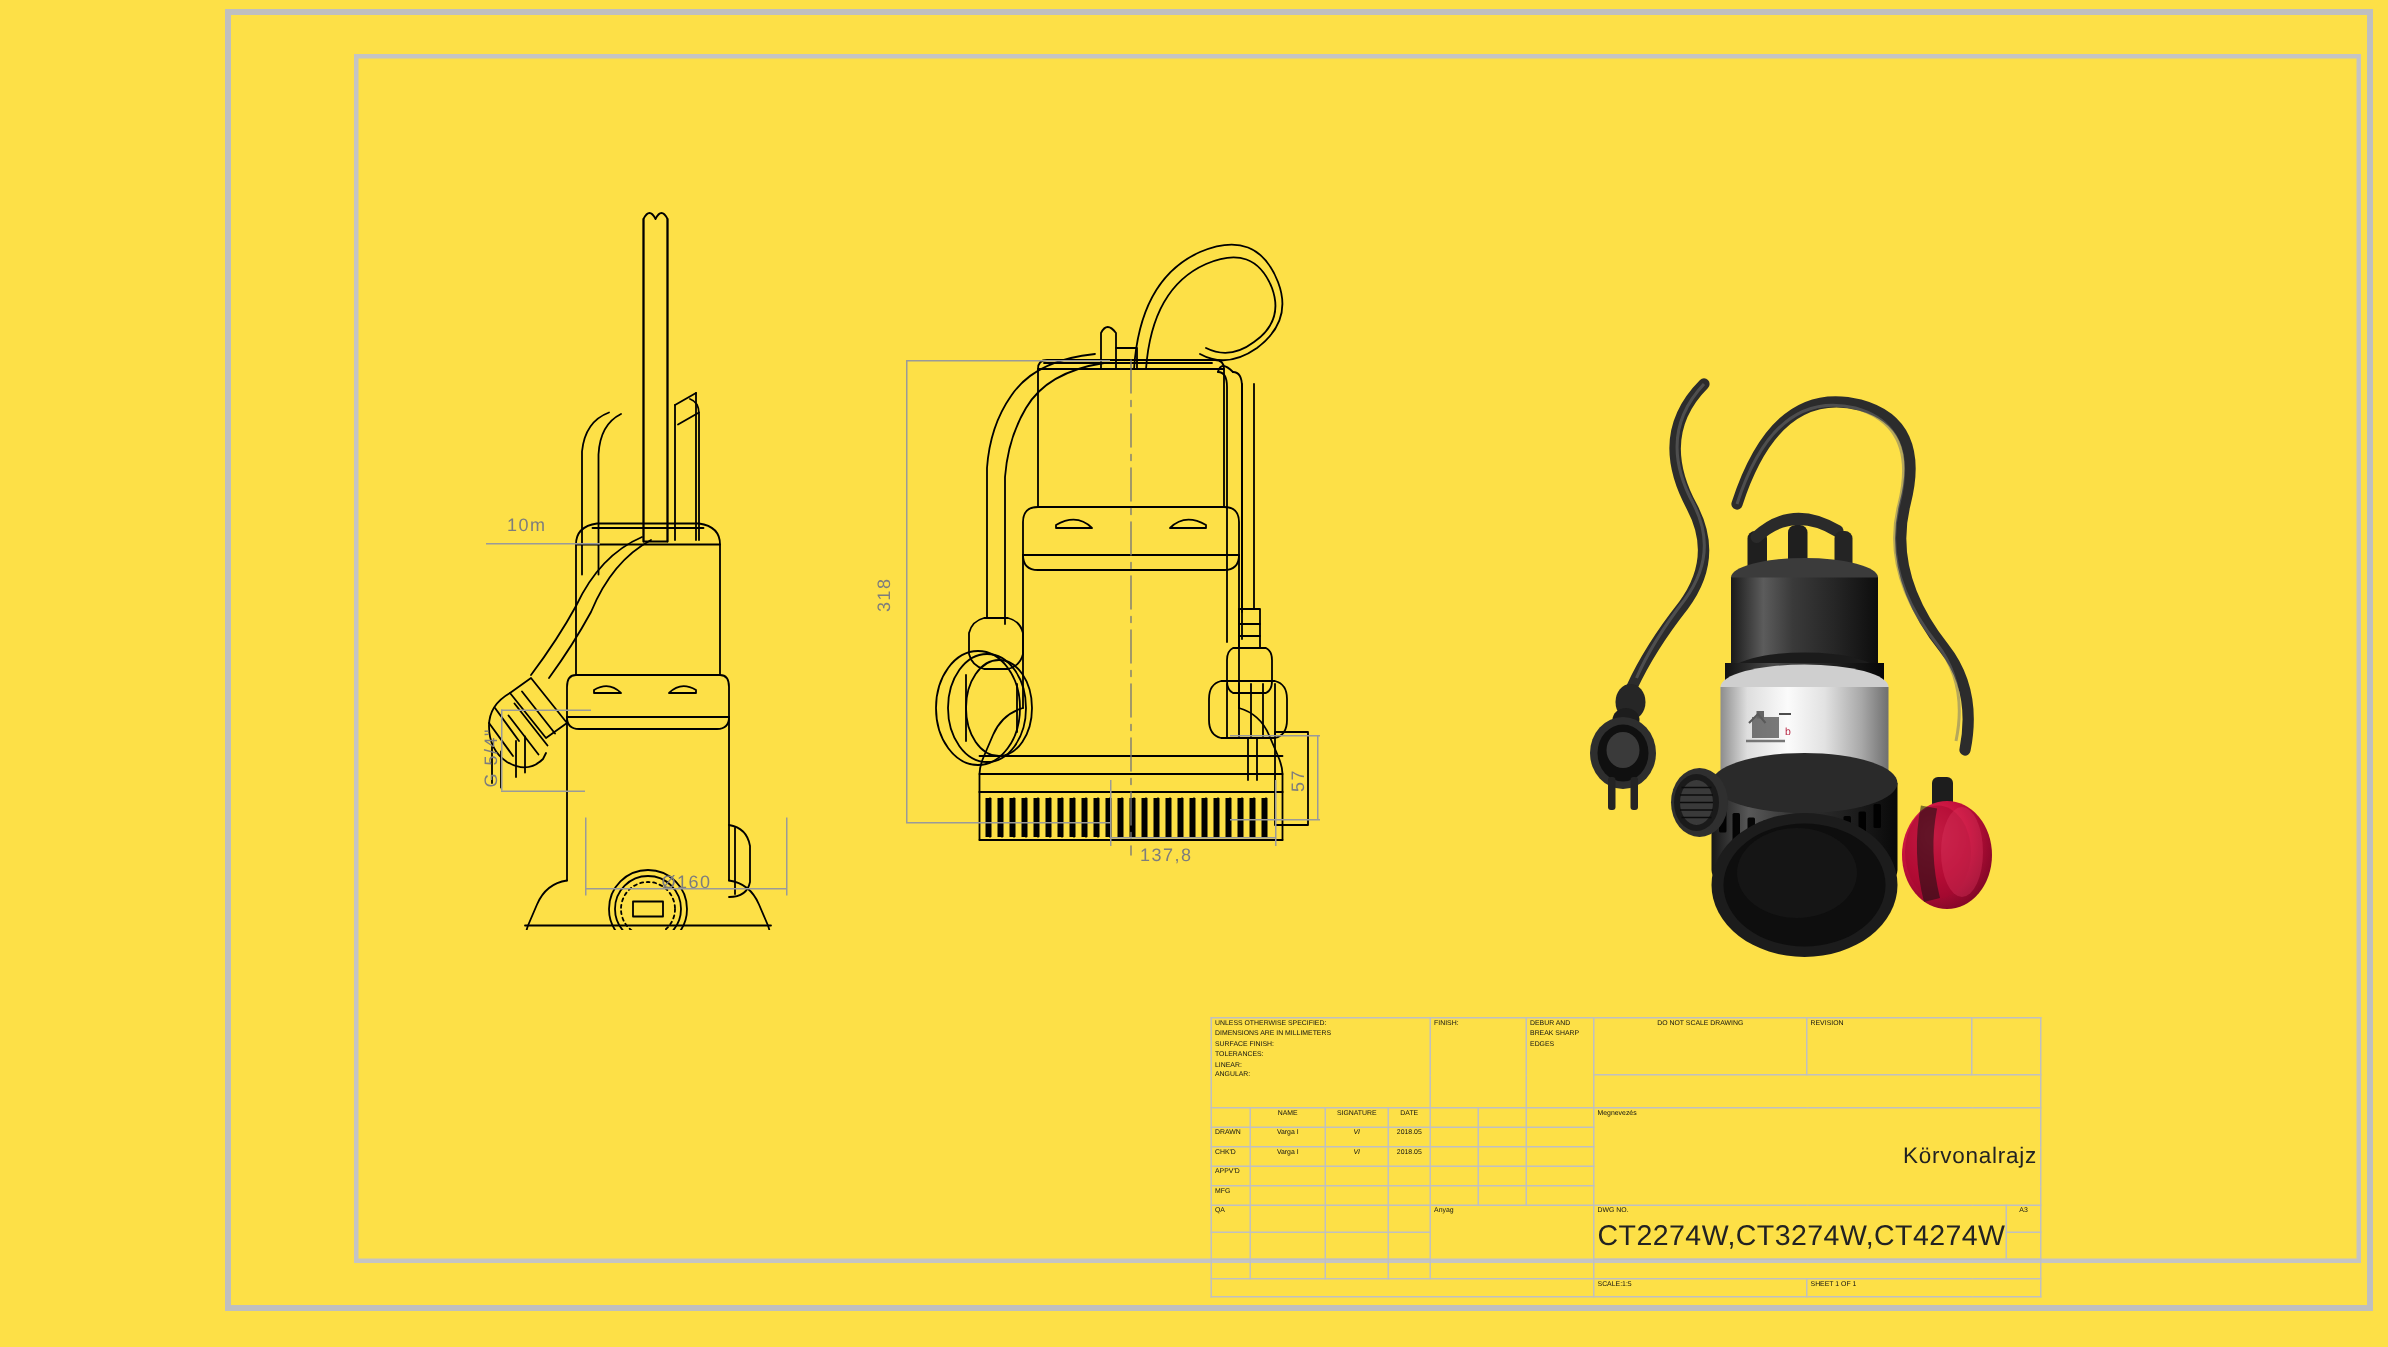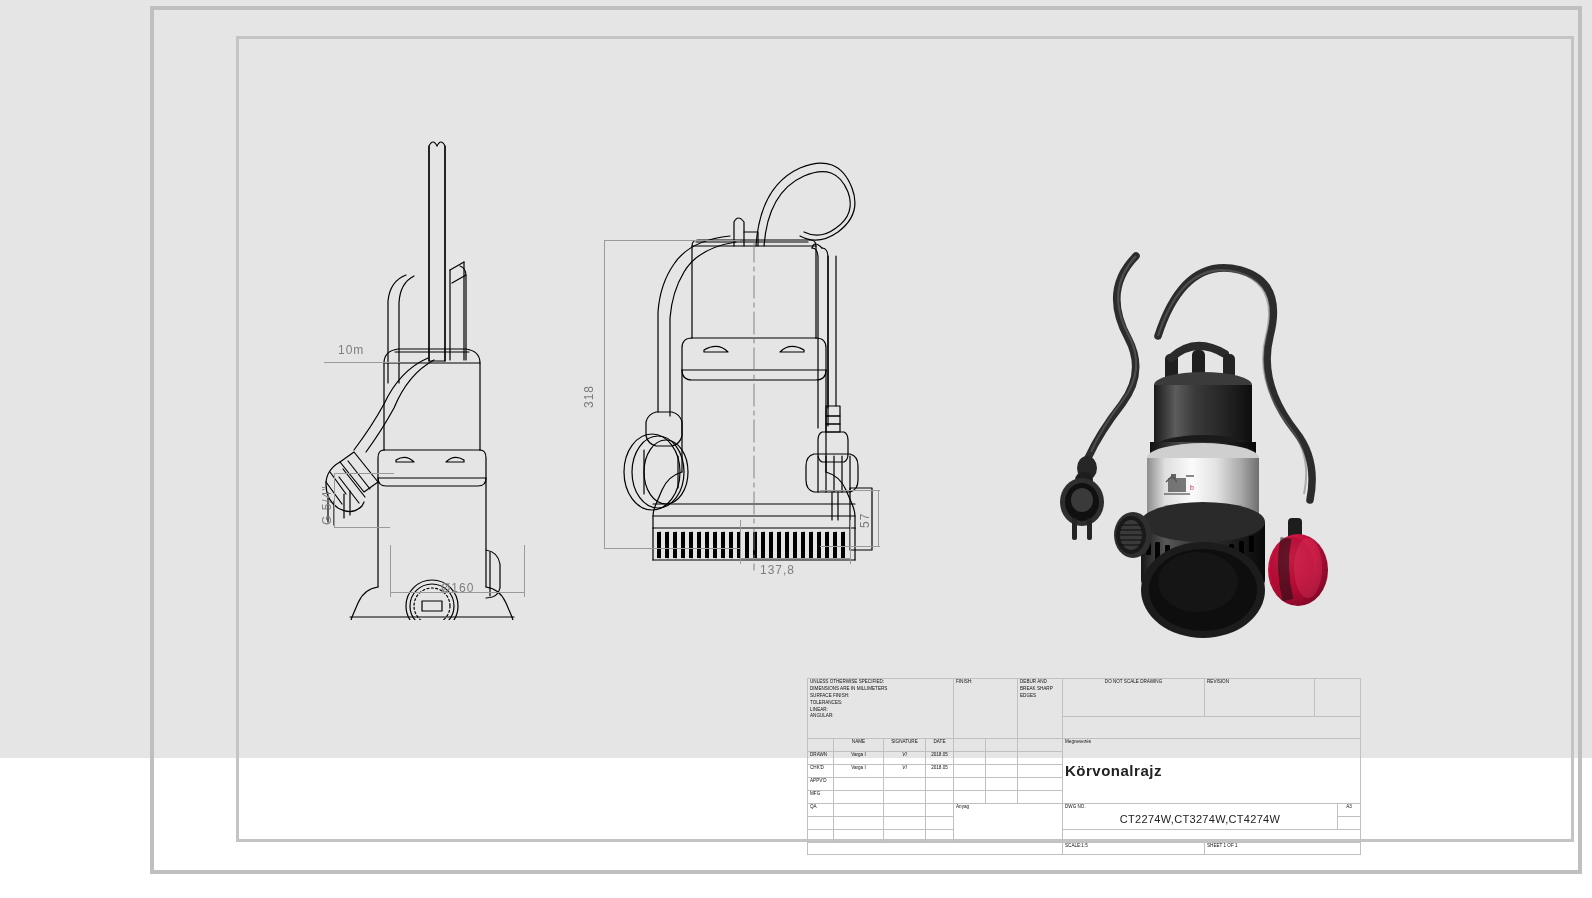--- a/index.html
+++ b/index.html
@@ -1,19 +1,19 @@
 <!DOCTYPE html>
 <html><head>
 <meta charset="utf-8">
 <style>
   html,body{margin:0;padding:0;background:#ffffff;}
   body{width:1592px;height:898px;overflow:hidden;
        font-family:"Liberation Sans","DejaVu Sans",sans-serif;}
 
-  #sheet{position:relative;width:1592px;height:758px;background:#e5e5e5;}
+  #sheet{position:relative;width:1592px;height:898px;background:#fde047;}
 
   
   .border-outer{position:absolute;left:150px;top:6px;width:1432px;height:868px;
                 border:4px solid #bfbfbf;box-sizing:border-box;}
   .border-inner{position:absolute;left:236px;top:36px;width:1338px;height:806px;
                 border:3px solid #c4c4c4;box-sizing:border-box;}
 
   
   .dim-txt{position:absolute;color:#7d7d7d;font-size:12px;letter-spacing:1px;
            font-family:"Liberation Sans",sans-serif;white-space:nowrap;}
@@ -25,21 +25,21 @@
   
   #titleblock{position:absolute;left:807px;top:678px;width:553px;height:172px;}
   #titleblock table{border-collapse:collapse;width:100%;height:100%;
                     table-layout:fixed;}
   #titleblock td{border:1.5px solid #c0c0c0;padding:0 2px;vertical-align:top;
                  font-size:4.6px;color:#111;line-height:1.5;
                  font-family:"Liberation Sans",sans-serif;overflow:hidden;}
   td.ctr{text-align:center;vertical-align:middle;}
   td.mid{vertical-align:middle;}
   .big{font-size:15px;color:#222;letter-spacing:.5px;}
-  .med{font-size:11px;color:#222;letter-spacing:.3px;}
+  .med{font-size:19px;color:#222;letter-spacing:.3px;}
   .tiny{font-size:4.6px;}
   .sig{font-family:"Liberation Serif",serif;font-style:italic;font-size:7px;
        color:#222;}
   .specs{white-space:pre-line;font-size:4.6px;line-height:1.55;}
 
   
   #render{position:absolute;left:1040px;top:250px;width:300px;height:400px;}
 </style>
 </head>
 <body>
@@ -402,21 +402,21 @@
     <tr style="height:13px">
       <td></td>
       <td class="ctr">NAME</td>
       <td class="ctr">SIGNATURE</td>
       <td class="ctr">DATE</td>
       <td></td>
       <td></td>
       <td></td>
       <td colspan="4" rowspan="5" class="mid">
         <div class="tiny">Megnevezés</div>
-        <div class="big" style="text-align:left;margin-top:14px;font-weight:bold;">Körvonalrajz</div>
+        <div class="big" style="text-align:right;margin-top:14px;">Körvonalrajz</div>
       </td>
     </tr>
 
     <tr style="height:13px">
       <td>DRAWN</td>
       <td class="ctr">Varga I</td>
       <td class="ctr sig">VI</td>
       <td class="ctr">2018.05</td>
       <td></td>
       <td></td>

